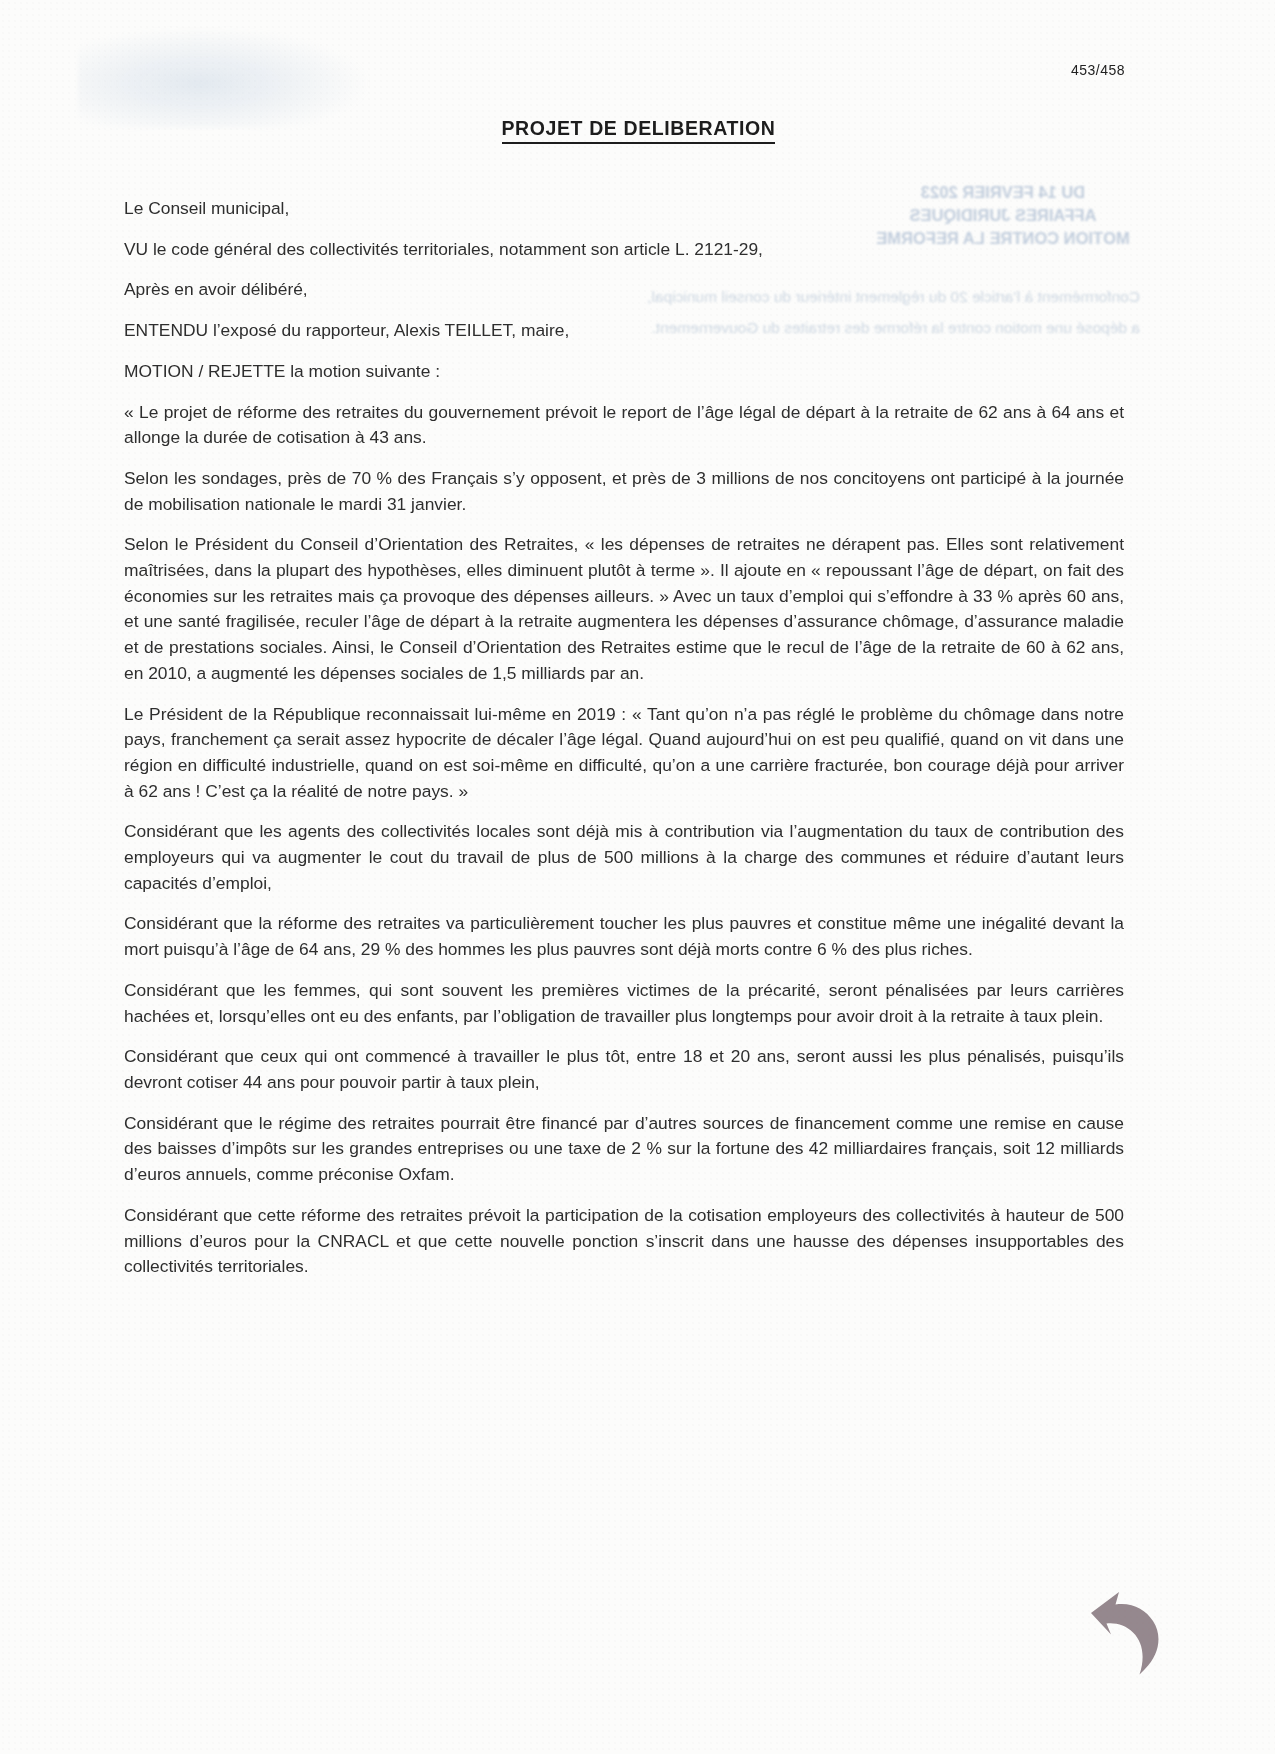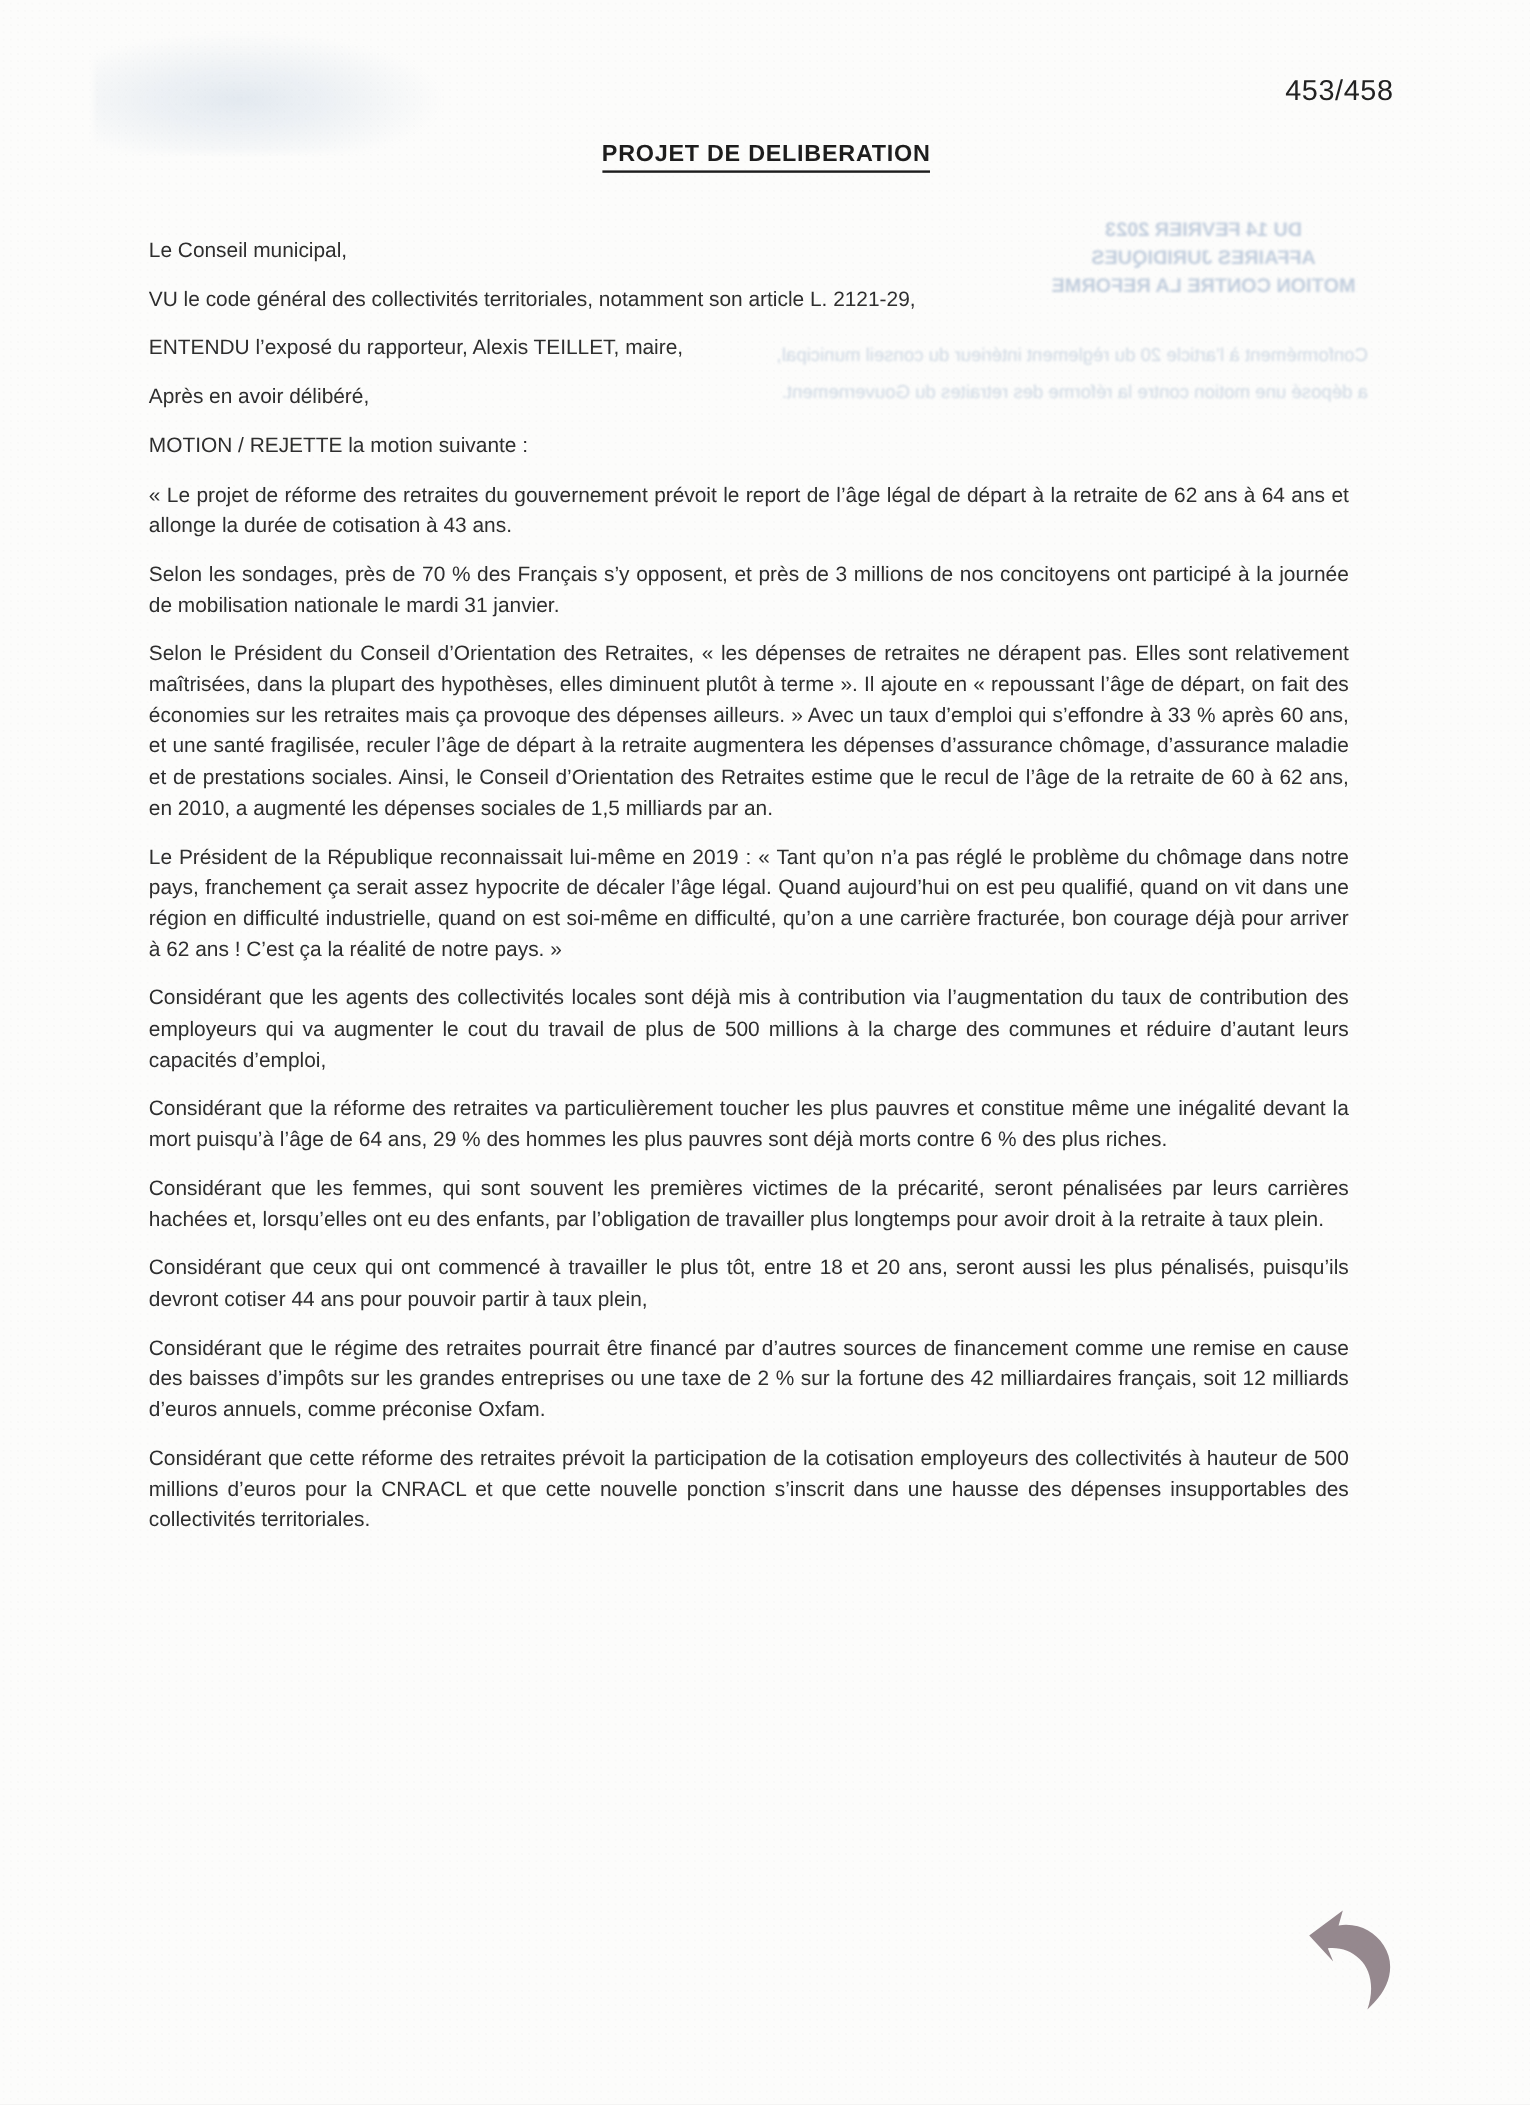--- a/index.html
+++ b/index.html
@@ -21,21 +21,21 @@
     position: absolute;
     left: 78px; top: 28px;
     width: 290px; height: 100px;
     background: radial-gradient(ellipse at 42% 55%, rgba(185,202,222,0.38), rgba(185,202,222,0.0) 72%);
     filter: blur(2px);
   }
 
   .page-number {
     position: absolute;
     top: 62px; left: 1071px;
-    font-size: 24px;
+    font-size: 14px;
     letter-spacing: 0.5px;
     color: #222;
   }
 
   .title-wrap {
     position: absolute;
     top: 117px; left: 2px; right: 0;
     text-align: center;
   }
   .title {
@@ -111,22 +111,22 @@
 
   <div class="page-number">453/458</div>
 
   <div class="title-wrap">
     <span class="title">PROJET DE DELIBERATION</span>
   </div>
 
   <div class="body">
     <p>Le Conseil municipal,</p>
     <p>VU le code général des collectivités territoriales, notamment son article L. 2121-29,</p>
+    <p>Après en avoir délibéré,</p>
     <p>ENTENDU l’exposé du rapporteur, Alexis TEILLET, maire,</p>
-    <p>Après en avoir délibéré,</p>
     <p>MOTION / REJETTE la motion suivante :</p>
     <p>« Le projet de réforme des retraites du gouvernement prévoit le report de l’âge légal de départ à la retraite de 62 ans à 64 ans et allonge la durée de cotisation à 43 ans.</p>
     <p>Selon les sondages, près de 70 % des Français s’y opposent, et près de 3 millions de nos concitoyens ont participé à la journée de mobilisation nationale le mardi 31 janvier.</p>
     <p>Selon le Président du Conseil d’Orientation des Retraites, « les dépenses de retraites ne dérapent pas. Elles sont relativement maîtrisées, dans la plupart des hypothèses, elles diminuent plutôt à terme ». Il ajoute en « repoussant l’âge de départ, on fait des économies sur les retraites mais ça provoque des dépenses ailleurs. » Avec un taux d’emploi qui s’effondre à 33 % après 60 ans, et une santé fragilisée, reculer l’âge de départ à la retraite augmentera les dépenses d’assurance chômage, d’assurance maladie et de prestations sociales. Ainsi, le Conseil d’Orientation des Retraites estime que le recul de l’âge de la retraite de 60 à 62 ans, en 2010, a augmenté les dépenses sociales de 1,5 milliards par an.</p>
     <p>Le Président de la République reconnaissait lui-même en 2019 : « Tant qu’on n’a pas réglé le problème du chômage dans notre pays, franchement ça serait assez hypocrite de décaler l’âge légal. Quand aujourd’hui on est peu qualifié, quand on vit dans une région en difficulté industrielle, quand on est soi-même en difficulté, qu’on a une carrière fracturée, bon courage déjà pour arriver à 62 ans ! C’est ça la réalité de notre pays. »</p>
     <p>Considérant que les agents des collectivités locales sont déjà mis à contribution via l’augmentation du taux de contribution des employeurs qui va augmenter le cout du travail de plus de 500 millions à la charge des communes et réduire d’autant leurs capacités d’emploi,</p>
     <p>Considérant que la réforme des retraites va particulièrement toucher les plus pauvres et constitue même une inégalité devant la mort puisqu’à l’âge de 64 ans, 29 % des hommes les plus pauvres sont déjà morts contre 6 % des plus riches.</p>
     <p>Considérant que les femmes, qui sont souvent les premières victimes de la précarité, seront pénalisées par leurs carrières hachées et, lorsqu’elles ont eu des enfants, par l’obligation de travailler plus longtemps pour avoir droit à la retraite à taux plein.</p>
     <p>Considérant que ceux qui ont commencé à travailler le plus tôt, entre 18 et 20 ans, seront aussi les plus pénalisés, puisqu’ils devront cotiser 44 ans pour pouvoir partir à taux plein,</p>
     <p>Considérant que le régime des retraites pourrait être financé par d’autres sources de financement comme une remise en cause des baisses d’impôts sur les grandes entreprises ou une taxe de 2 % sur la fortune des 42 milliardaires français, soit 12 milliards d’euros annuels, comme préconise Oxfam.</p>

